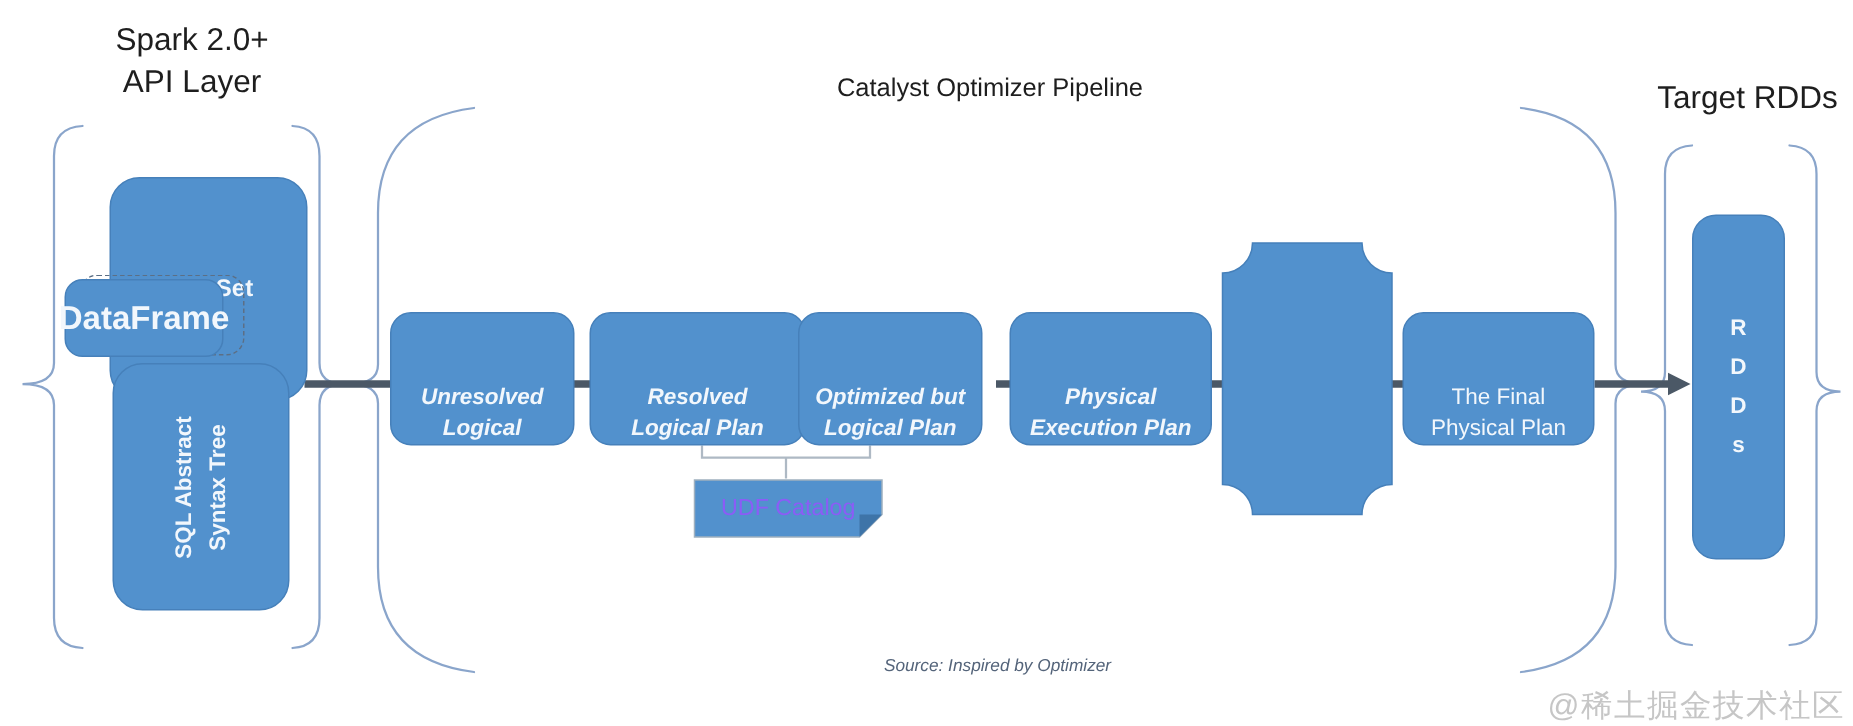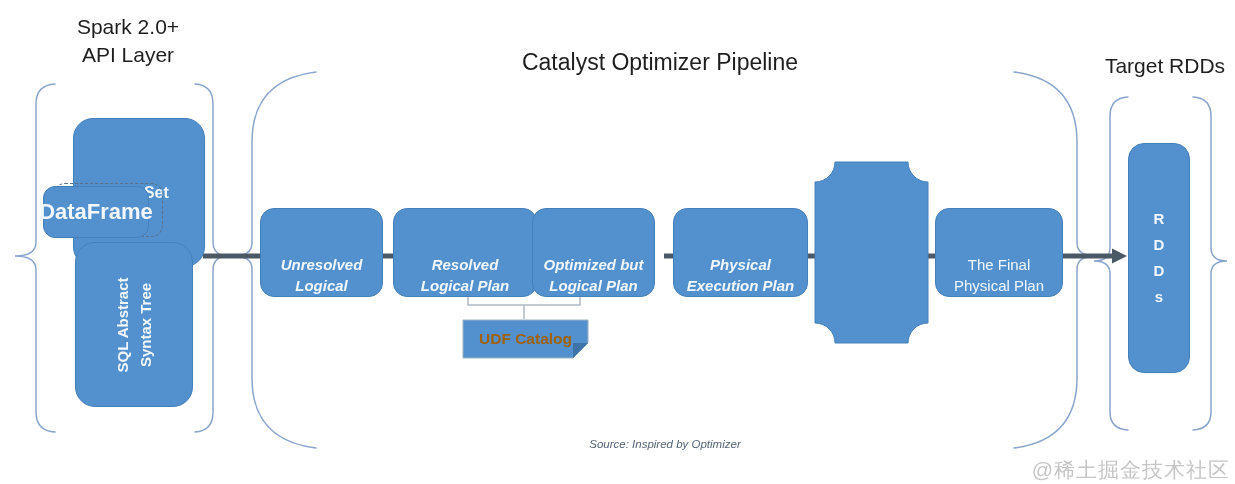--- a/index.html
+++ b/index.html
@@ -3,21 +3,21 @@
 <meta charset="utf-8">
 <style>
   html,body{margin:0;padding:0;background:#ffffff;}
   .stage{
     position:relative;width:1235px;height:484px;background:#ffffff;
     font-family:"Liberation Sans",sans-serif;overflow:hidden;
   }
   svg.underlay{position:absolute;left:0;top:0;width:1235px;height:484px;}
   .title{position:absolute;text-align:center;color:#1e1e1e;}
   .title-api{left:28px;top:13px;width:200px;font-size:21px;line-height:28px;}
-  .title-pipeline{left:435px;top:49px;width:450px;font-size:23px;}
+  .title-pipeline{left:435px;top:49px;width:450px;font-size:17px;}
   .title-target{left:1080px;top:54px;width:170px;font-size:21px;}
   .title span{display:block;}
   .bluebox{
     position:absolute;background:#5291cd;border:1px solid #4680ba;
     border-radius:14px;display:flex;align-items:center;justify-content:center;
     color:#f2f7fc;box-sizing:border-box;
   }
   .dataset-box{left:73px;top:88px;width:132px;height:149px;border-radius:20px;margin-top:30px;}
   .dataset-box .lbl{font-weight:700;font-size:16px;}
   .ghost-box{
@@ -42,21 +42,21 @@
   .n3{left:673px;width:135px;}
   .n5{left:935px;width:128px;text-align:right;}
   .costing-label{
     position:absolute;left:815px;top:162px;width:113px;height:181px;
     display:flex;flex-direction:column;align-items:center;justify-content:center;
     color:#f2f7fc;font-style:italic;font-weight:700;font-size:15px;line-height:22px;
   }
   .udf-label{
     position:absolute;left:463px;top:320px;width:125px;height:38px;
     display:flex;align-items:center;justify-content:center;
-    color:#a16207;font-size:15.5px;font-weight:bold;
+    color:#8b5cf6;font-size:15.5px;
   }
   .rdd-box{left:1128px;top:143px;width:62px;height:230px;border-radius:16px;}
   .rdd-box .letters{display:flex;flex-direction:column;align-items:center;font-weight:700;font-size:15px;line-height:26px;}
   .source-note{
     position:absolute;left:540px;top:438px;width:250px;text-align:center;
     font-style:italic;font-size:11.5px;color:#54647a;
   }
   .watermark{
     position:absolute;left:1020px;top:456px;width:210px;text-align:right;
     font-size:21px;color:#c6c6c6;letter-spacing:1px;

